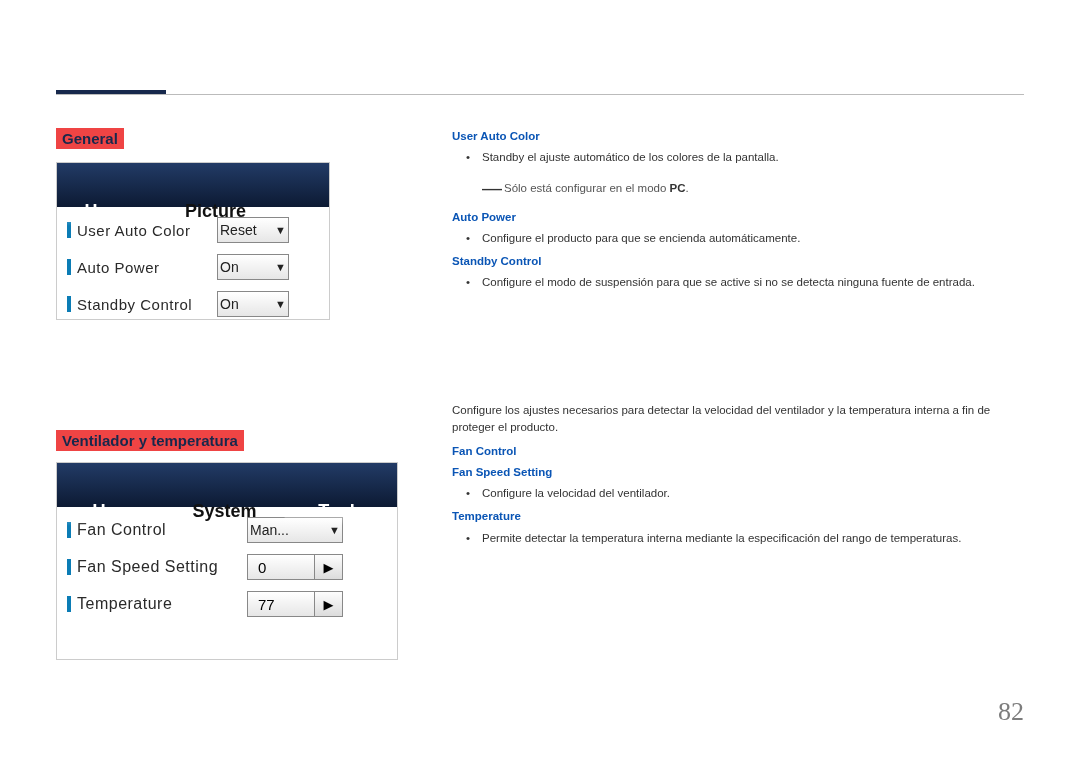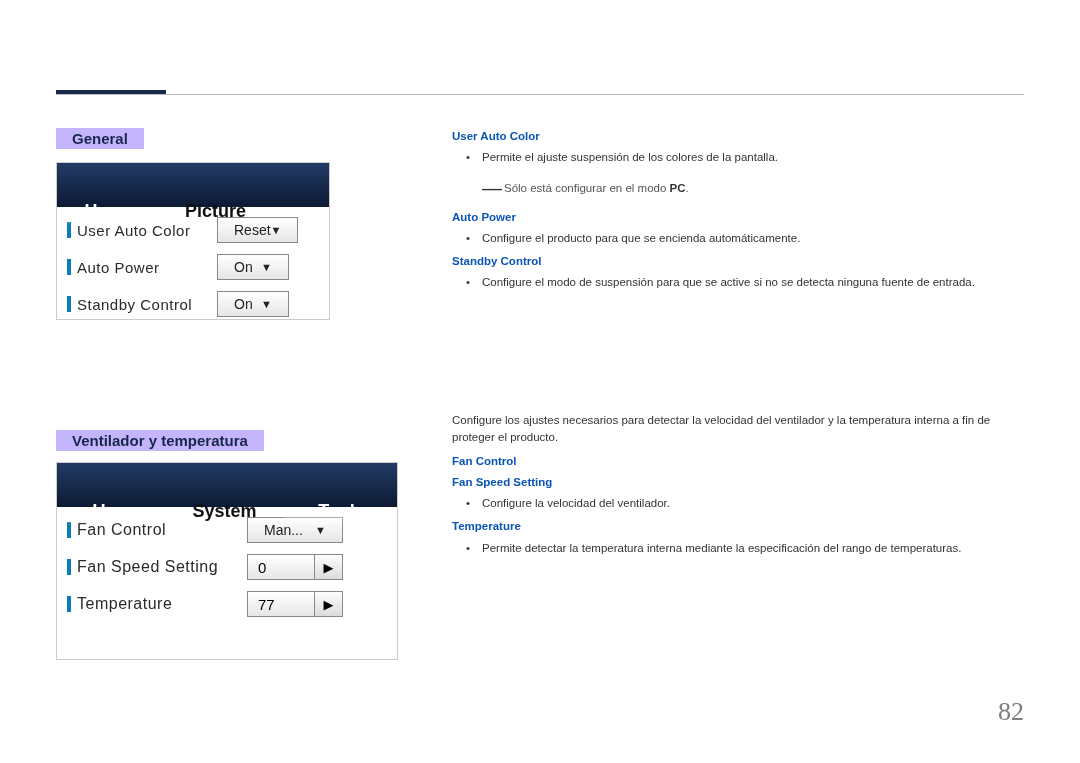--- a/index.html
+++ b/index.html
@@ -4,21 +4,21 @@
 <style>
   * { box-sizing: border-box; margin: 0; padding: 0; }
   body { width: 1080px; height: 763px; background: #ffffff; font-family: Arial, Helvetica, sans-serif; position: relative; }
 
   .top-rule-dark { position: absolute; left: 56px; top: 90px; width: 110px; height: 4px; background: #17284c; }
   .top-rule-light { position: absolute; left: 56px; top: 94px; width: 968px; height: 1px; background: #bbb; }
 
   .page-number { position: absolute; right: 56px; bottom: 36px; font-size: 26px; color: #7d7d7d; font-family: "Times New Roman", serif; margin-top: 32px; }
 
   
-  .section-heading { position: absolute; left: 56px; background: #c4b5fd; color: #17284c; font-weight: bold; font-size: 15px; padding: 2px 16px; }
+  .section-heading { position: absolute; left: 56px; background: #ef4444; color: #17284c; font-weight: bold; font-size: 15px; padding: 2px 6px; }
 
   .heading-general { top: 128px; }
   .heading-fan    { top: 430px; }
 
   
   .shot { position: absolute; left: 56px; border: 1px solid #ccc; background: #fff; }
   .shot-general { top: 162px; width: 274px; height: 158px; }
   .shot-fan     { top: 462px; width: 342px; height: 198px; }
 
   
@@ -29,37 +29,37 @@
   .tab.active { background: linear-gradient(to bottom, #fff 0%, #e8ecef 50%, #d7dce1 100%); color: #111; border-radius: 3px 3px 0 0; box-shadow: inset 0 0 0 1px #b3c0d0; text-align: center; }
   .tab.active::after { display:none; }
   .tab:not(.active)::before { content:""; position:absolute; top:3px; left:3px; right:3px; height:12px; border-radius:10px; background: linear-gradient(to bottom, rgba(255,255,255,0.4), rgba(255,255,255,0)); }
 
   .rows { padding: 6px 10px; }
   .row { display:flex; align-items:center; height: 34px; margin-bottom: 3px; }
   .row-label { display:flex; align-items:center; font-size: 15px; color:#2a2a2a; letter-spacing:0.5px; width: 150px; }
   .shot-fan .row-label { width: 180px; font-size:16px; }
   .tick { width: 4px; height: 16px; background: #0b7cb5; margin-right:6px; }
 
-  .dropdown { flex:0 0 72px; height:26px; border:1px solid #888; background: linear-gradient(to bottom,#fff,#e6e6e6); display:flex; align-items:center; justify-content:space-between; padding:0 16px; font-size:14px; color:#222; }
+  .dropdown { flex:0 0 72px; height:26px; border:1px solid #888; background: linear-gradient(to bottom,#fff,#e6e6e6); display:flex; align-items:center; justify-content:space-between; padding:0 2px; font-size:14px; color:#222; }
   .dropdown .arrow { font-size:11px; color:#222; }
   .spinner { flex:0 0 96px; height:26px; display:flex; border:1px solid #888; background: linear-gradient(to bottom,#fff,#e6e6e6); }
   .spinner .val { flex:1; display:flex; align-items:center; padding-left:10px; font-size:15px;}
   .spinner .btn { width:28px; display:flex; align-items:center; justify-content:center; border-left:1px solid #888; font-size:13px; background: linear-gradient(to bottom,#fdfdfd,#dcdcdc);}
 
   
   .right-col { position:absolute; left:452px; top:128px; width:572px; font-size:11.5px; color:#333; line-height:1.5; }
   .blue-head { color:#0a55b5; font-weight:bold; font-size:11.5px; margin-bottom:4px; }
   ul.bul { list-style: none; padding-left:20px; margin-bottom:6px; }
   ul.bul li { position:relative; padding-left:10px; }
   ul.bul li::before { content:"•"; position:absolute; left:-6px; color:#333; }
   .note { padding-left:30px; margin-bottom:6px; color:#555; }
   .note .dash { font-size:20px; vertical-align:-3px; margin-right:2px; color:#333;}
   .pc { font-weight:bold; color:#333; }
 
-  .right-fan { position:absolute; left:452px; top:412px; width:572px; font-size:11.5px; color:#333; line-height:1.5; }
+  .right-fan { position:absolute; left:452px; top:402px; width:572px; font-size:11.5px; color:#333; line-height:1.5; }
   .intro { margin-bottom:6px; }
   .blk { margin-bottom:4px; }
 </style>
 </head>
 <body>
 
 <div class="top-rule-dark"></div>
 <div class="top-rule-light"></div>
 
 <div class="page-number">82</div>
@@ -102,21 +102,21 @@
           <span>On</span>
           <span class="arrow">▼</span>
         </div>
     </div>
   </div>
 </div>
 
 <div class="right-col">
   <div class="blue-head">User Auto Color</div>
   <ul class="bul">
-      <li>Permite el ajuste suspensión de los colores de la pantalla.</li>
+      <li>Standby el ajuste automático de los colores de la pantalla.</li>
     </ul>
   <div class="note"><span class="dash">―</span><span>Sólo está configurar en el modo </span><span class="pc">PC</span><span>.</span></div>
   <div class="blue-head">Auto Power</div>
   <ul class="bul">
       <li>Configure el producto para que se encienda automáticamente.</li>
     </ul>
   <div class="blue-head">Standby Control</div>
   <ul class="bul">
       <li>Configure el modo de suspensión para que se active si no se detecta ninguna fuente de entrada.</li>
     </ul>

